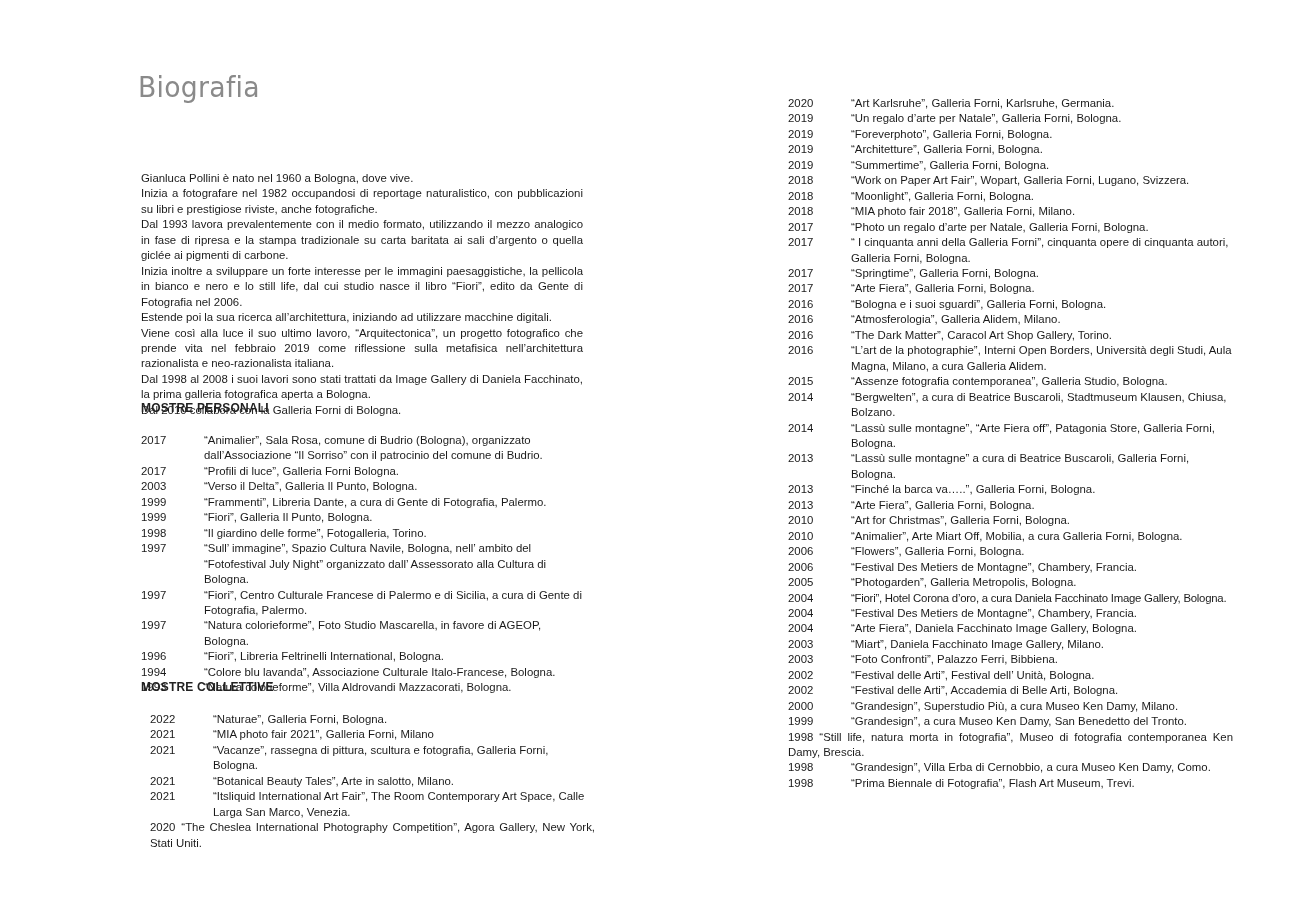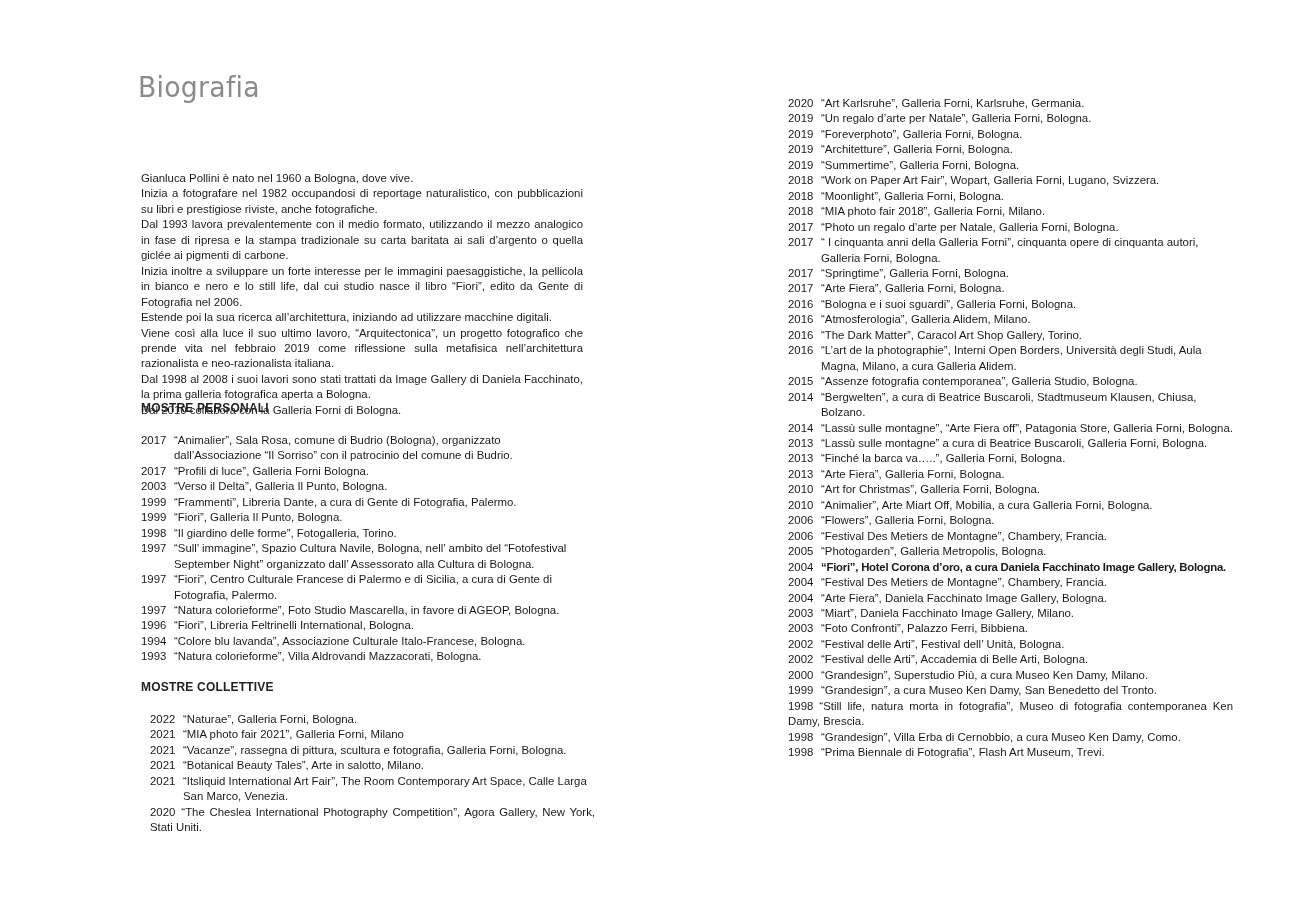--- a/index.html
+++ b/index.html
@@ -9,21 +9,21 @@
            color: #8a8a8a; letter-spacing: 0.3px; margin: 0; font-family: "DejaVu Sans", sans-serif;
            font-weight: normal; transform: scaleX(0.92); transform-origin: left; }
   .col { position: absolute; font-size: 11.4px; line-height: 15.45px; margin-top: 32px; }
   .left { left: 141px; top: 139px; width: 442px; }
   .right { left: 788px; top: 96px; width: 445px; }
   .bio p { margin: 0; text-align: justify; text-align-last: left; }
   .heading { font-size: 12px; letter-spacing: 0.2px; color: #222; margin: 0; }
   .h1 { position: absolute; left: 141px; top: 401px; }
   .h2 { position: absolute; left: 141px; top: 680px; }
   .list { list-style: none; margin: 0; padding: 0; }
-  .entry { display: flex; }
+  .entry { display: flex; gap: 30px; }
   .entry .yr { flex: 0 0 auto; width: 33px; white-space: nowrap; }
   .entry .txt { flex: 1 1 auto; }
   .entry.flow { display: block; }
   .entry.flow .yr { display: inline; width: auto; margin-right: 6px; }
   .entry.flow .txt { display: inline; }
   .justified .txt { text-align: justify; }
   .l-pers { position: absolute; left: 141px; top: 433px; width: 448px; }
   .l-coll { position: absolute; left: 150px; top: 712px; width: 445px; }
 </style>
 </head>
@@ -64,21 +64,21 @@
   <li class="entry">
       <span class="yr">1999</span>
       <span class="txt">“Fiori”, Galleria Il Punto, Bologna.</span>
     </li>
   <li class="entry">
       <span class="yr">1998</span>
       <span class="txt">“Il giardino delle forme”, Fotogalleria, Torino.</span>
     </li>
   <li class="entry">
       <span class="yr">1997</span>
-      <span class="txt">“Sull’ immagine”, Spazio Cultura Navile, Bologna, nell’ ambito del “Fotofestival September Night” organizzato dall’ Assessorato alla Cultura di Bologna.</span>
+      <span class="txt">“Sull’ immagine”, Spazio Cultura Navile, Bologna, nell’ ambito del “Fotofestival July Night” organizzato dall’ Assessorato alla Cultura di Bologna.</span>
     </li>
   <li class="entry">
       <span class="yr">1997</span>
       <span class="txt">“Fiori”, Centro Culturale Francese di Palermo e di Sicilia, a cura di Gente di Fotografia, Palermo.</span>
     </li>
   <li class="entry">
       <span class="yr">1997</span>
       <span class="txt">“Natura colorieforme”, Foto Studio Mascarella, in favore di AGEOP, Bologna.</span>
     </li>
   <li class="entry">
@@ -225,21 +225,21 @@
   <li class="entry">
       <span class="yr">2006</span>
       <span class="txt">“Festival Des Metiers de Montagne”, Chambery, Francia.</span>
     </li>
   <li class="entry">
       <span class="yr">2005</span>
       <span class="txt">“Photogarden”, Galleria Metropolis, Bologna.</span>
     </li>
   <li class="entry">
       <span class="yr">2004</span>
-      <span class="txt" style="white-space:nowrap;letter-spacing:-0.25px;font-weight:bold;">“Fiori”, Hotel Corona d’oro, a cura Daniela Facchinato Image Gallery, Bologna.</span>
+      <span class="txt" style="white-space:nowrap;letter-spacing:-0.25px;">“Fiori”, Hotel Corona d’oro, a cura Daniela Facchinato Image Gallery, Bologna.</span>
     </li>
   <li class="entry">
       <span class="yr">2004</span>
       <span class="txt">“Festival Des Metiers de Montagne”, Chambery, Francia.</span>
     </li>
   <li class="entry">
       <span class="yr">2004</span>
       <span class="txt">“Arte Fiera”, Daniela Facchinato Image Gallery, Bologna.</span>
     </li>
   <li class="entry">

